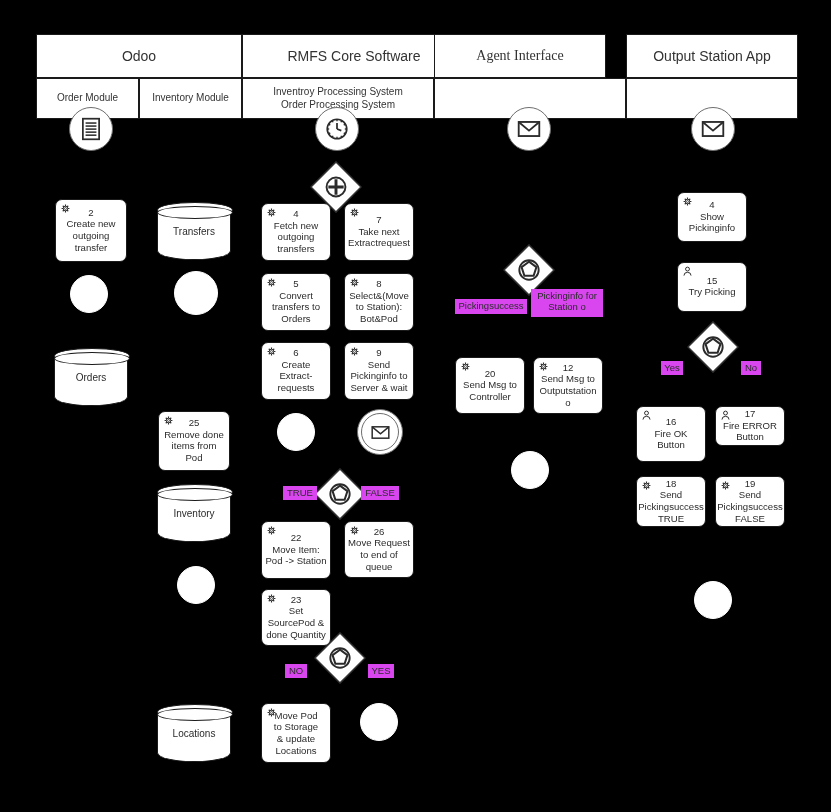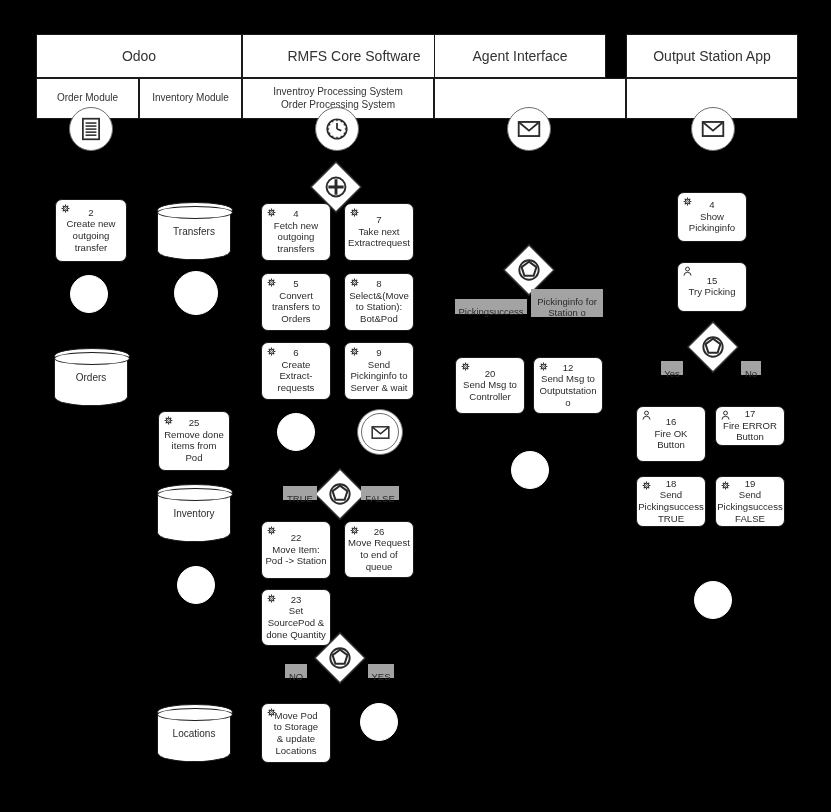--- a/index.html
+++ b/index.html
@@ -48,31 +48,31 @@
        border:1.4px solid #6e6e6e;border-radius:50%;}
 
   
   .gw{position:absolute;background:#fff;transform:rotate(45deg);
       box-sizing:border-box;border:1.2px solid #1a1a1a;}
   .gwwrap{position:absolute;}
   .gwicon{position:absolute;left:50%;top:50%;transform:translate(-50%,-50%);
       display:flex;align-items:center;justify-content:center;}
 
   
-  .flab{position:absolute;background:#a3a3a3;color:#2b2b2b;font-size:9.5px;
-        line-height:1.2;text-align:center;padding:7px 2px;box-sizing:border-box;
+  .flab{position:absolute;background:#d946ef;color:#2b2b2b;font-size:9.5px;
+        line-height:1.2;text-align:center;padding:1px 2px;box-sizing:border-box;
         white-space:pre-line;}
 </style>
 </head>
 <body>
 
 <div id="canvas">
     <div class="lane-top" style="left: 36px; top: 34px; width: 206px; height: 44px;">Odoo</div>
     <div class="lane-top" style="left: 242px; top: 34px; width: 224px; height: 44px;">RMFS Core Software</div>
-    <div class="lane-top" style="left: 434px; top: 34px; width: 172px; height: 44px;">Agent Interface</div>
+    <div class="lane-top" style="left: 434px; top: 34px; width: 172px; height: 44px; font-family: Liberation Serif, serif;">Agent Interface</div>
     <div class="lane-top" style="left: 626px; top: 34px; width: 172px; height: 44px;">Output Station App</div>
     <div class="lane-sub" style="left: 36px; top: 78px; width: 103px; height: 41px;">
       <span style="white-space: pre-line;">Order Module</span>
     </div>
     <div class="lane-sub" style="left: 139px; top: 78px; width: 103px; height: 41px;">
       <span style="white-space: pre-line;">Inventory Module</span>
     </div>
     <div class="lane-sub" style="left: 242px; top: 78px; width: 192px; height: 41px;">
       <span style="white-space: pre-line;">Inventroy Processing System
 Order Processing System</span>

